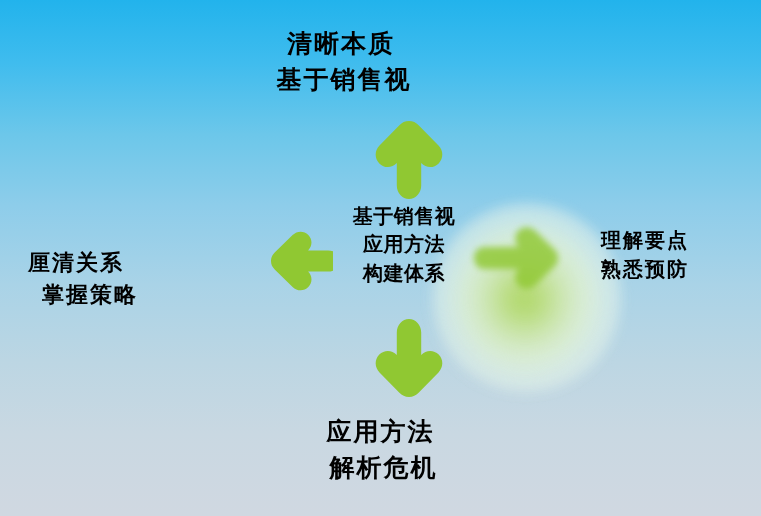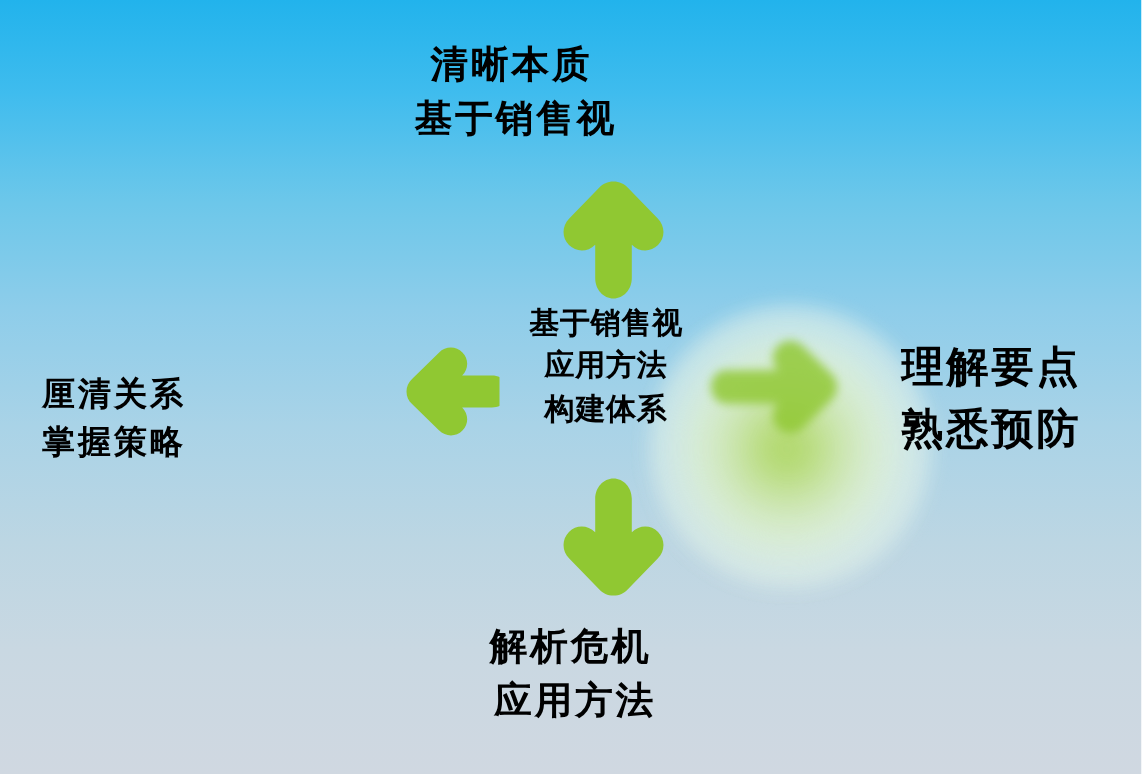--- a/index.html
+++ b/index.html
@@ -98,25 +98,25 @@
     letter-spacing: 2px;
   }
   #label-bottom .line:nth-child(2) { padding-left: 6px; }
 
   #label-left {
     left: 28px; top: 247px;
     font-size: 22px;
     letter-spacing: 2px;
     text-align: left;
   }
-  #label-left .line:nth-child(2) { padding-left: 0px; }
+  #label-left .line:nth-child(2) { padding-left: 0px; margin-left: 14px; }
 
   #label-right {
     left: 601px; top: 226px;
-    font-size: 28px;
+    font-size: 20px;
     letter-spacing: 2px;
     text-align: left;
   }
 
   #center-title {
     position: absolute;
     left: 318px;
     top: 202px;
     width: 172px;
     text-align: center;
@@ -215,22 +215,22 @@
     <span class="line">应用方法</span>
     <span class="line">构建体系</span>
   </div>
 
   <div class="label" id="label-top">
     <span class="line">清晰本质</span>
     <span class="line">基于销售视</span>
   </div>
 
   <div class="label" id="label-bottom">
+    <span class="line">应用方法</span>
     <span class="line">解析危机</span>
-    <span class="line">应用方法</span>
   </div>
 
   <div class="label" id="label-left">
     <span class="line">厘清关系</span>
     <span class="line">掌握策略</span>
   </div>
 
   <div class="label" id="label-right">
     <span class="line">理解要点</span>
     <span class="line">熟悉预防</span>

